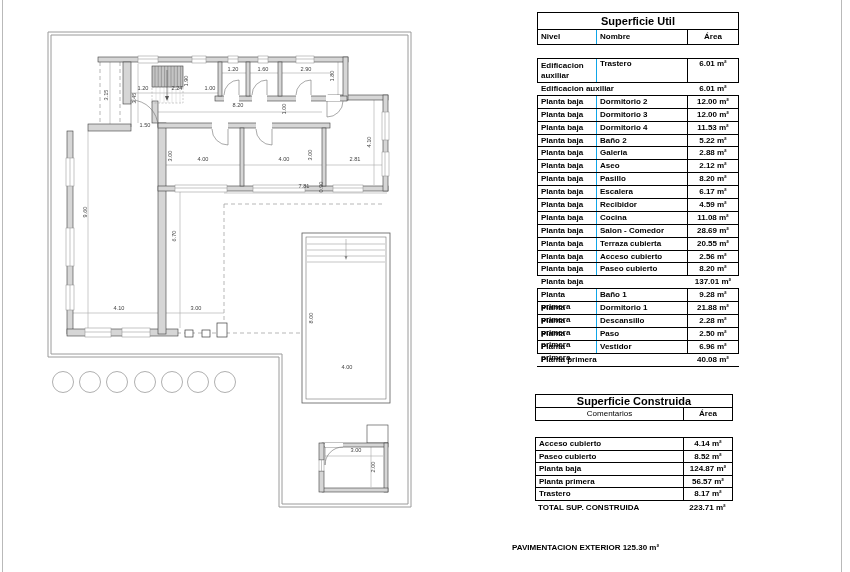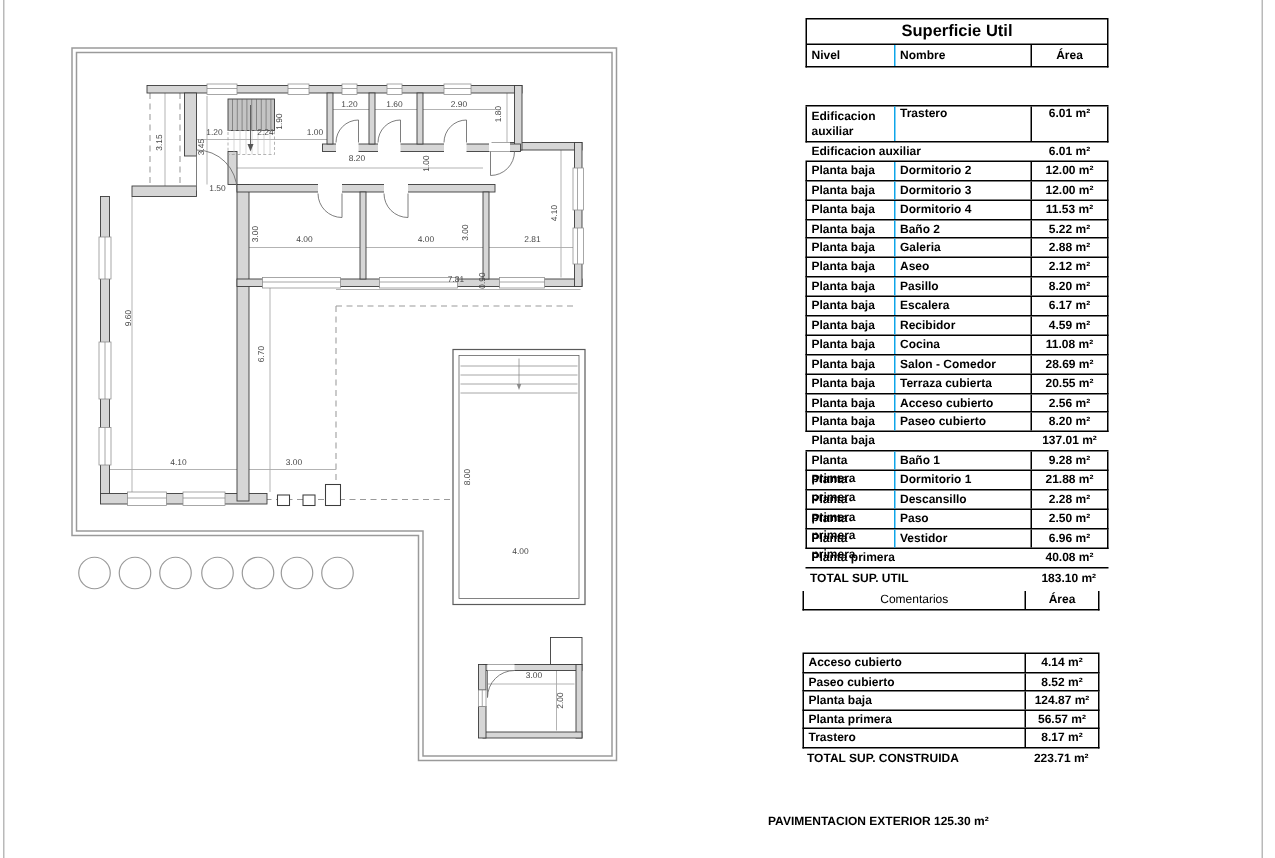--- a/index.html
+++ b/index.html
@@ -15,21 +15,21 @@
   #tbl1 .t-title{height:18px;line-height:17px;}
   #tbl2 .t-title{height:14px;line-height:13px;}
   .t-head{display:flex;border:1px solid #000;border-top:none;}
   #tbl1 .t-head{height:15px;line-height:14px;}
   #tbl2 .t-head{height:13px;line-height:12px;}
   .t-gap1{height:13px;} .t-gap2{height:16px;}
   .c1{width:58px;padding-left:3px;}
   .c2{width:91px;border-left:1px solid #0ea5e9;padding-left:3px;}
   .c3{flex:1;border-left:1px solid #000;text-align:center;}
   .c3.noline{border-left:none;}
-  .t-body{border-top:1px solid #000;margin-top:12px;}
+  .t-body{border-top:1px solid #000;}
   .t-row{display:flex;border:1px solid #000;border-top:none;height:12.9px;line-height:11.5px;}
   .t-row.t-tall{height:24px;line-height:10px;}
   .t-row.t-tall .c1{padding-top:2px;}
   .t-row.t-sub{border-left:none;border-right:none;padding:0 1px;}
   .c12{width:150px;padding-left:3px;}
   .t-total{display:flex;height:13px;line-height:13px;}
   .t-total .lab{width:149px;padding-left:3px;}
   .t-total .val{flex:1;text-align:center;}
   
   .k1{width:147px;padding-left:3px;}
@@ -393,27 +393,24 @@
         <div class="t-row">
           <div class="c1">Planta primera</div>
           <div class="c2">Vestidor</div>
           <div class="c3">6.96 m²</div>
         </div>
         <div class="t-row t-sub">
           <div class="c12">Planta primera</div>
           <div class="c3 noline">40.08 m²</div>
         </div>
       </div>
-    <div class="t-total">
-      <div class="lab">TOTAL SUP. UTIL</div>
-      <div class="val">183.10 m²</div>
-    </div>
   </div>
 
   <div class="tbl" id="tbl2" style="left:535px;top:394px;width:198px;">
+    <div class="t-title">Superficie Construida</div>
     <div class="t-head">
       <div class="k1 center">Comentarios</div>
       <div class="k2">Área</div>
     </div>
     <div class="t-gap2"></div>
     <div class="t-body" id="tbl2-body">
         <div class="t-row">
           <div class="k1">Acceso cubierto</div>
           <div class="k2">4.14 m²</div>
         </div>

